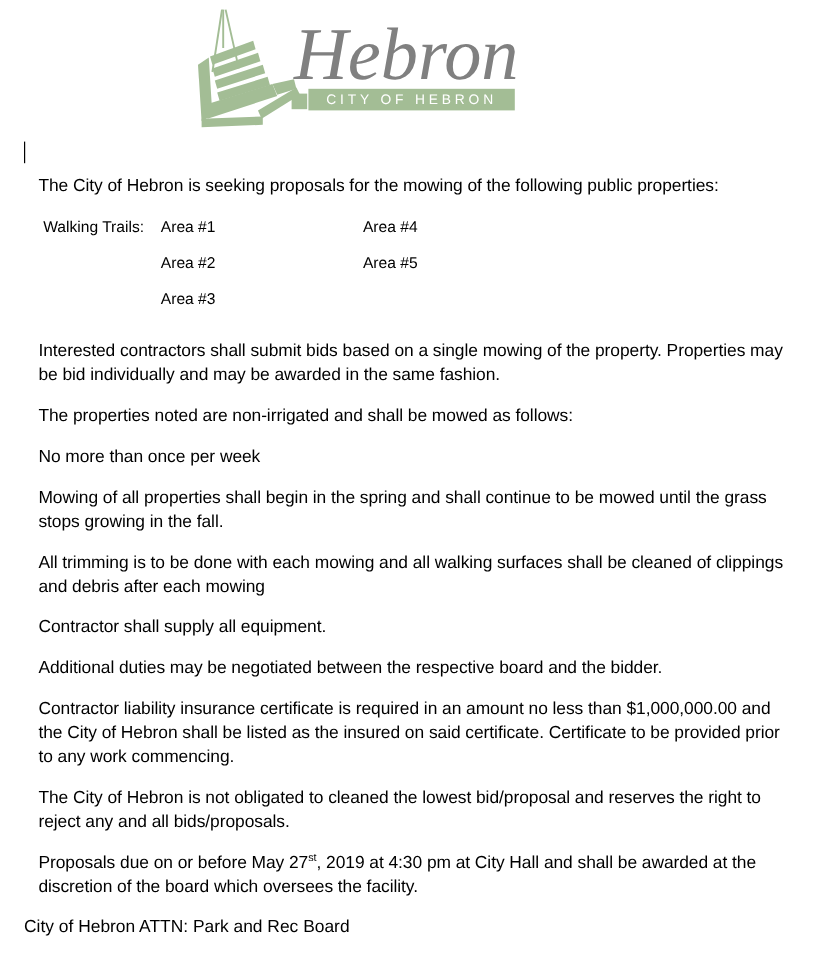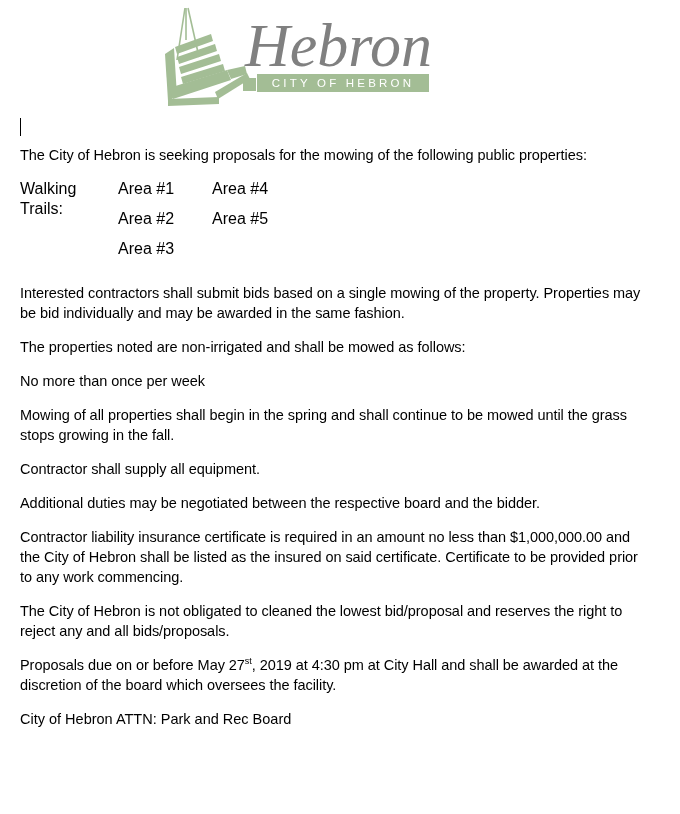--- a/index.html
+++ b/index.html
@@ -44,42 +44,42 @@
   .caret {
     position: absolute;
     left: 0px;
     top: 3px;
     width: 1px;
     height: 18px;
     background: #000000;
   }
 
   p.para {
-    margin: 0 0 14px 0;
+    margin: 0 0 14px 12px;
     font-size: 14.5px;
     line-height: 20px;
     color: #000000;
     max-width: 628px;
     letter-spacing: -0.05px;
   }
 
   
   .trails {
-    margin: 0 0 14px 0;
-    font-size: 16px;
+    margin: 0 0 14px 16px;
+    font-size: 13px;
     line-height: 20px;
   }
   .trails-row {
     display: flex;
     height: 30px;
     align-items: flex-start;
   }
   .col-label { width: 98px; flex: 0 0 98px; }
   .col-a     { width: 94px; flex: 0 0 94px; }
-  .col-b     { width: 120px; flex: 0 0 120px; }
+  .col-b     { width: 120px; flex: 0 0 120px; text-align: right; }
 
   sup.ord {
     font-size: 9px;
     vertical-align: super;
     line-height: 0;
   }
 
   .addr-line {
     margin: 0 0 14px 0;
     font-size: 14.5px;
@@ -149,20 +149,21 @@
       <span class="col-label"></span>
       <span class="col-a">Area #3</span>
       <span class="col-b"></span>
     </div>
   </div>
 
   <p class="para">Interested contractors shall submit bids based on a single mowing of the property.  Properties may be bid individually and may be awarded in the same fashion.</p>
   <p class="para">The properties noted are non-irrigated and shall be mowed as follows:</p>
   <p class="para">No more than once per week</p>
   <p class="para">Mowing of all properties shall begin in the spring and shall continue to be mowed until the grass stops growing in the fall.</p>
+  <p class="para">All trimming is to be done with each mowing and all walking surfaces shall be cleaned of clippings and debris after each mowing</p>
   <p class="para">Contractor shall supply all equipment.</p>
   <p class="para">Additional duties may be negotiated between the respective board and the bidder.</p>
   <p class="para">Contractor liability insurance certificate is required in an amount no less than $1,000,000.00 and the City of Hebron shall be listed as the insured on said certificate.  Certificate to be provided prior to any work commencing.</p>
   <p class="para">The City of Hebron is not obligated to cleaned the lowest bid/proposal and reserves the right to reject any and all bids/proposals.</p>
 
   <p class="para"><span>Proposals due on or before May 27</span><sup class="ord">st</sup><span>, 2019 at 4:30 pm at City Hall and shall be awarded at the discretion of the board which oversees the facility.</span></p>
 
 
   <p class="addr-line">City of Hebron ATTN: Park and Rec Board</p>
 

